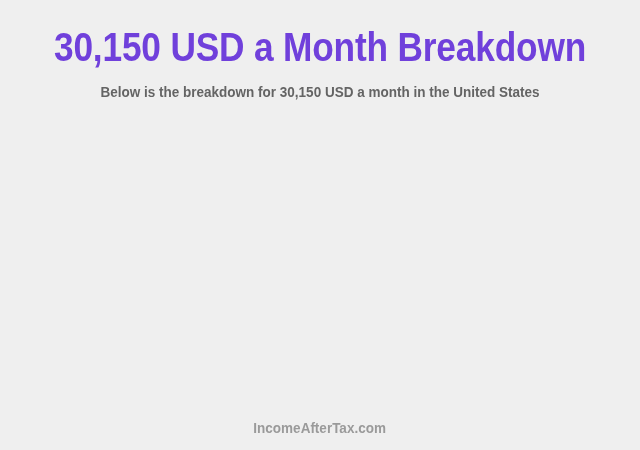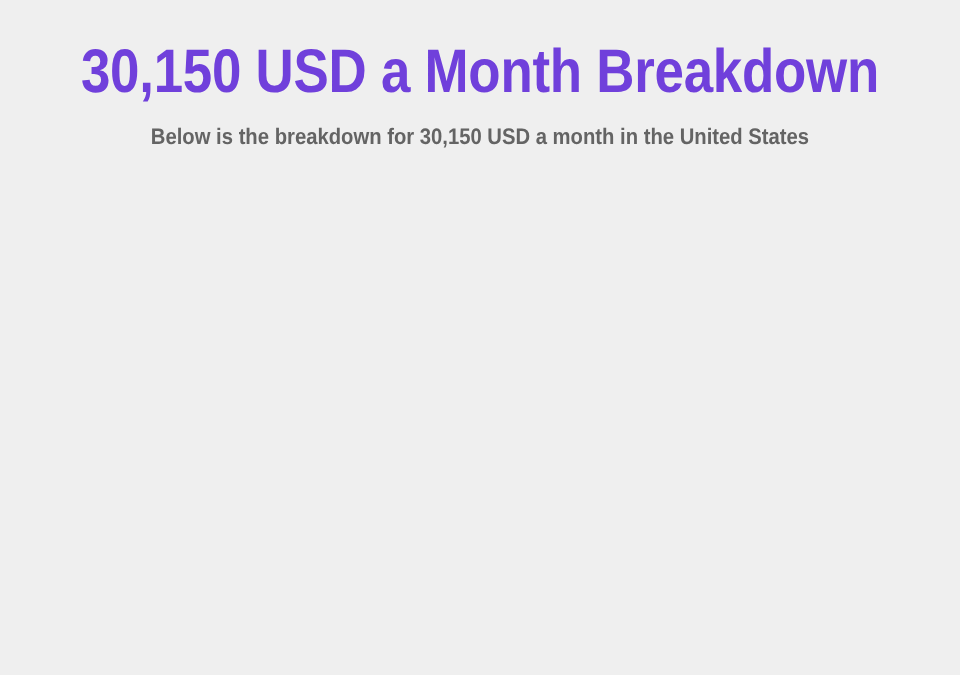--- a/index.html
+++ b/index.html
@@ -115,14 +115,17 @@
 
   <div class="header">
     <h1 class="page-title">30,150 USD a Month Breakdown</h1>
     <p class="page-subtitle">Below is the breakdown for 30,150 USD a month in the United States</p>
   </div>
 
   <div class="chart-region">
     <svg class="chart-canvas" viewBox="0 0 640 290" aria-hidden="true"></svg>
   </div>
 
+  <div class="site-footer">
+    <span class="footer-text">IncomeAfterTax.com</span>
+  </div>
 
 </div>
 
 </body></html>

